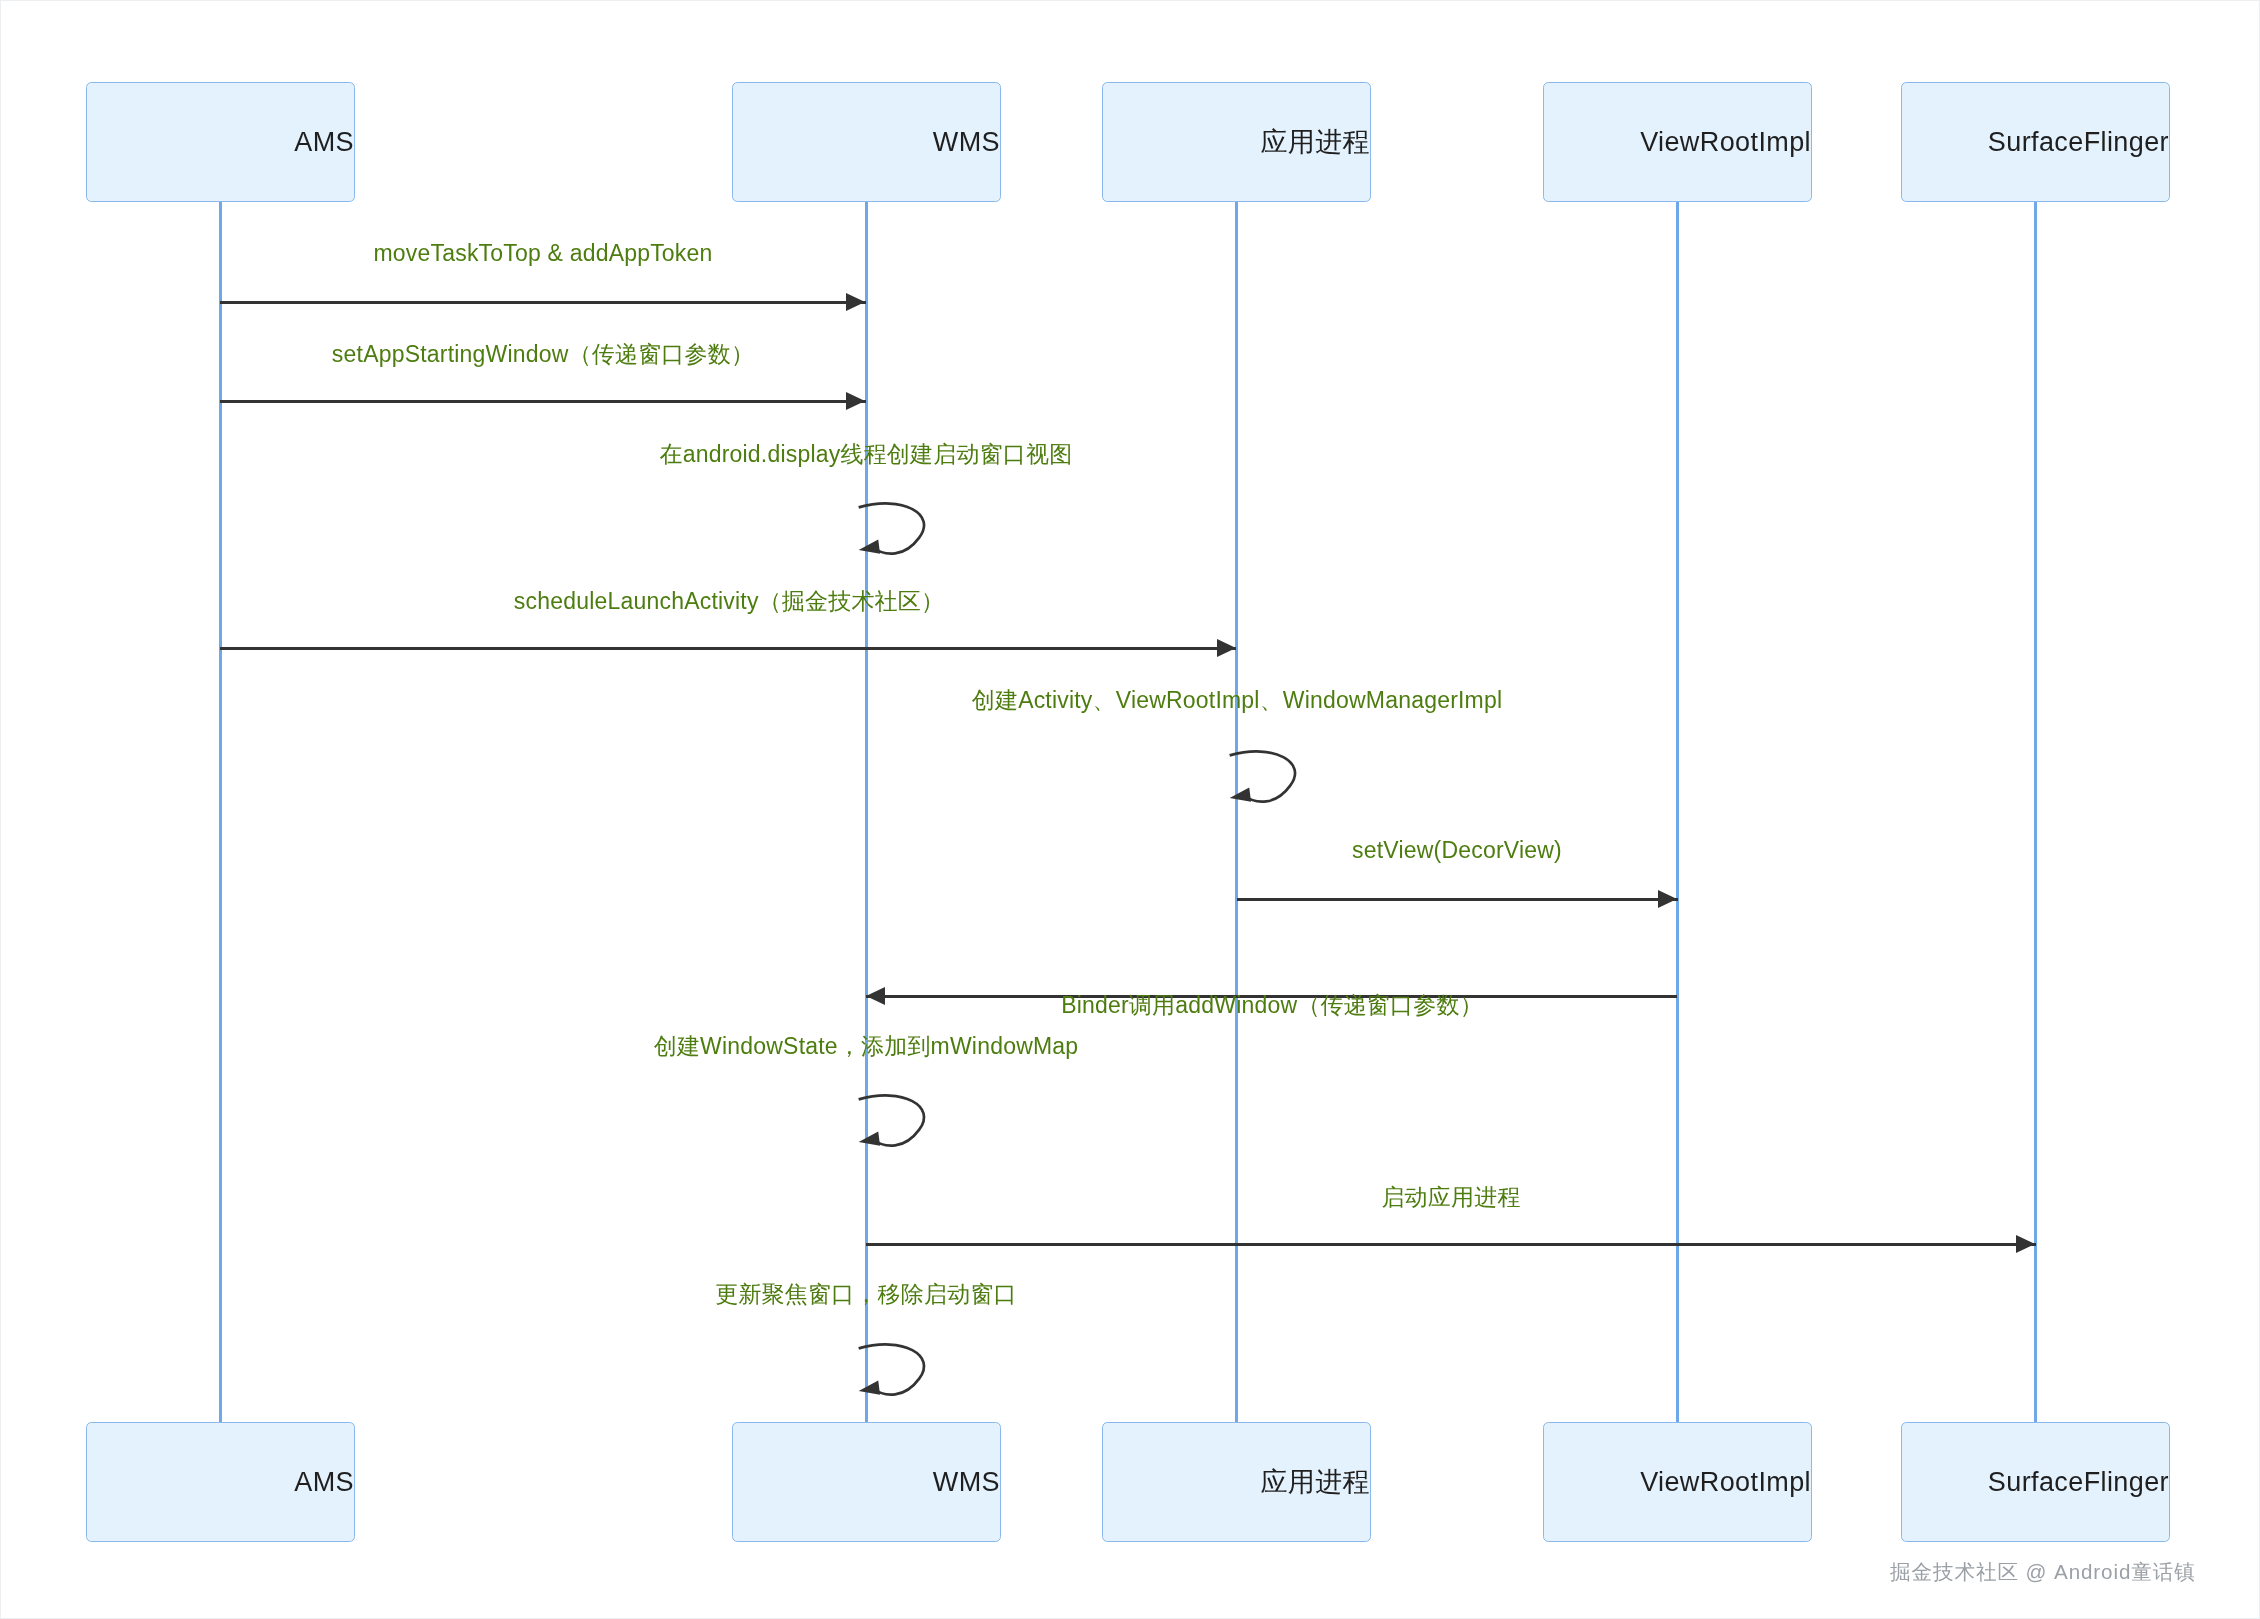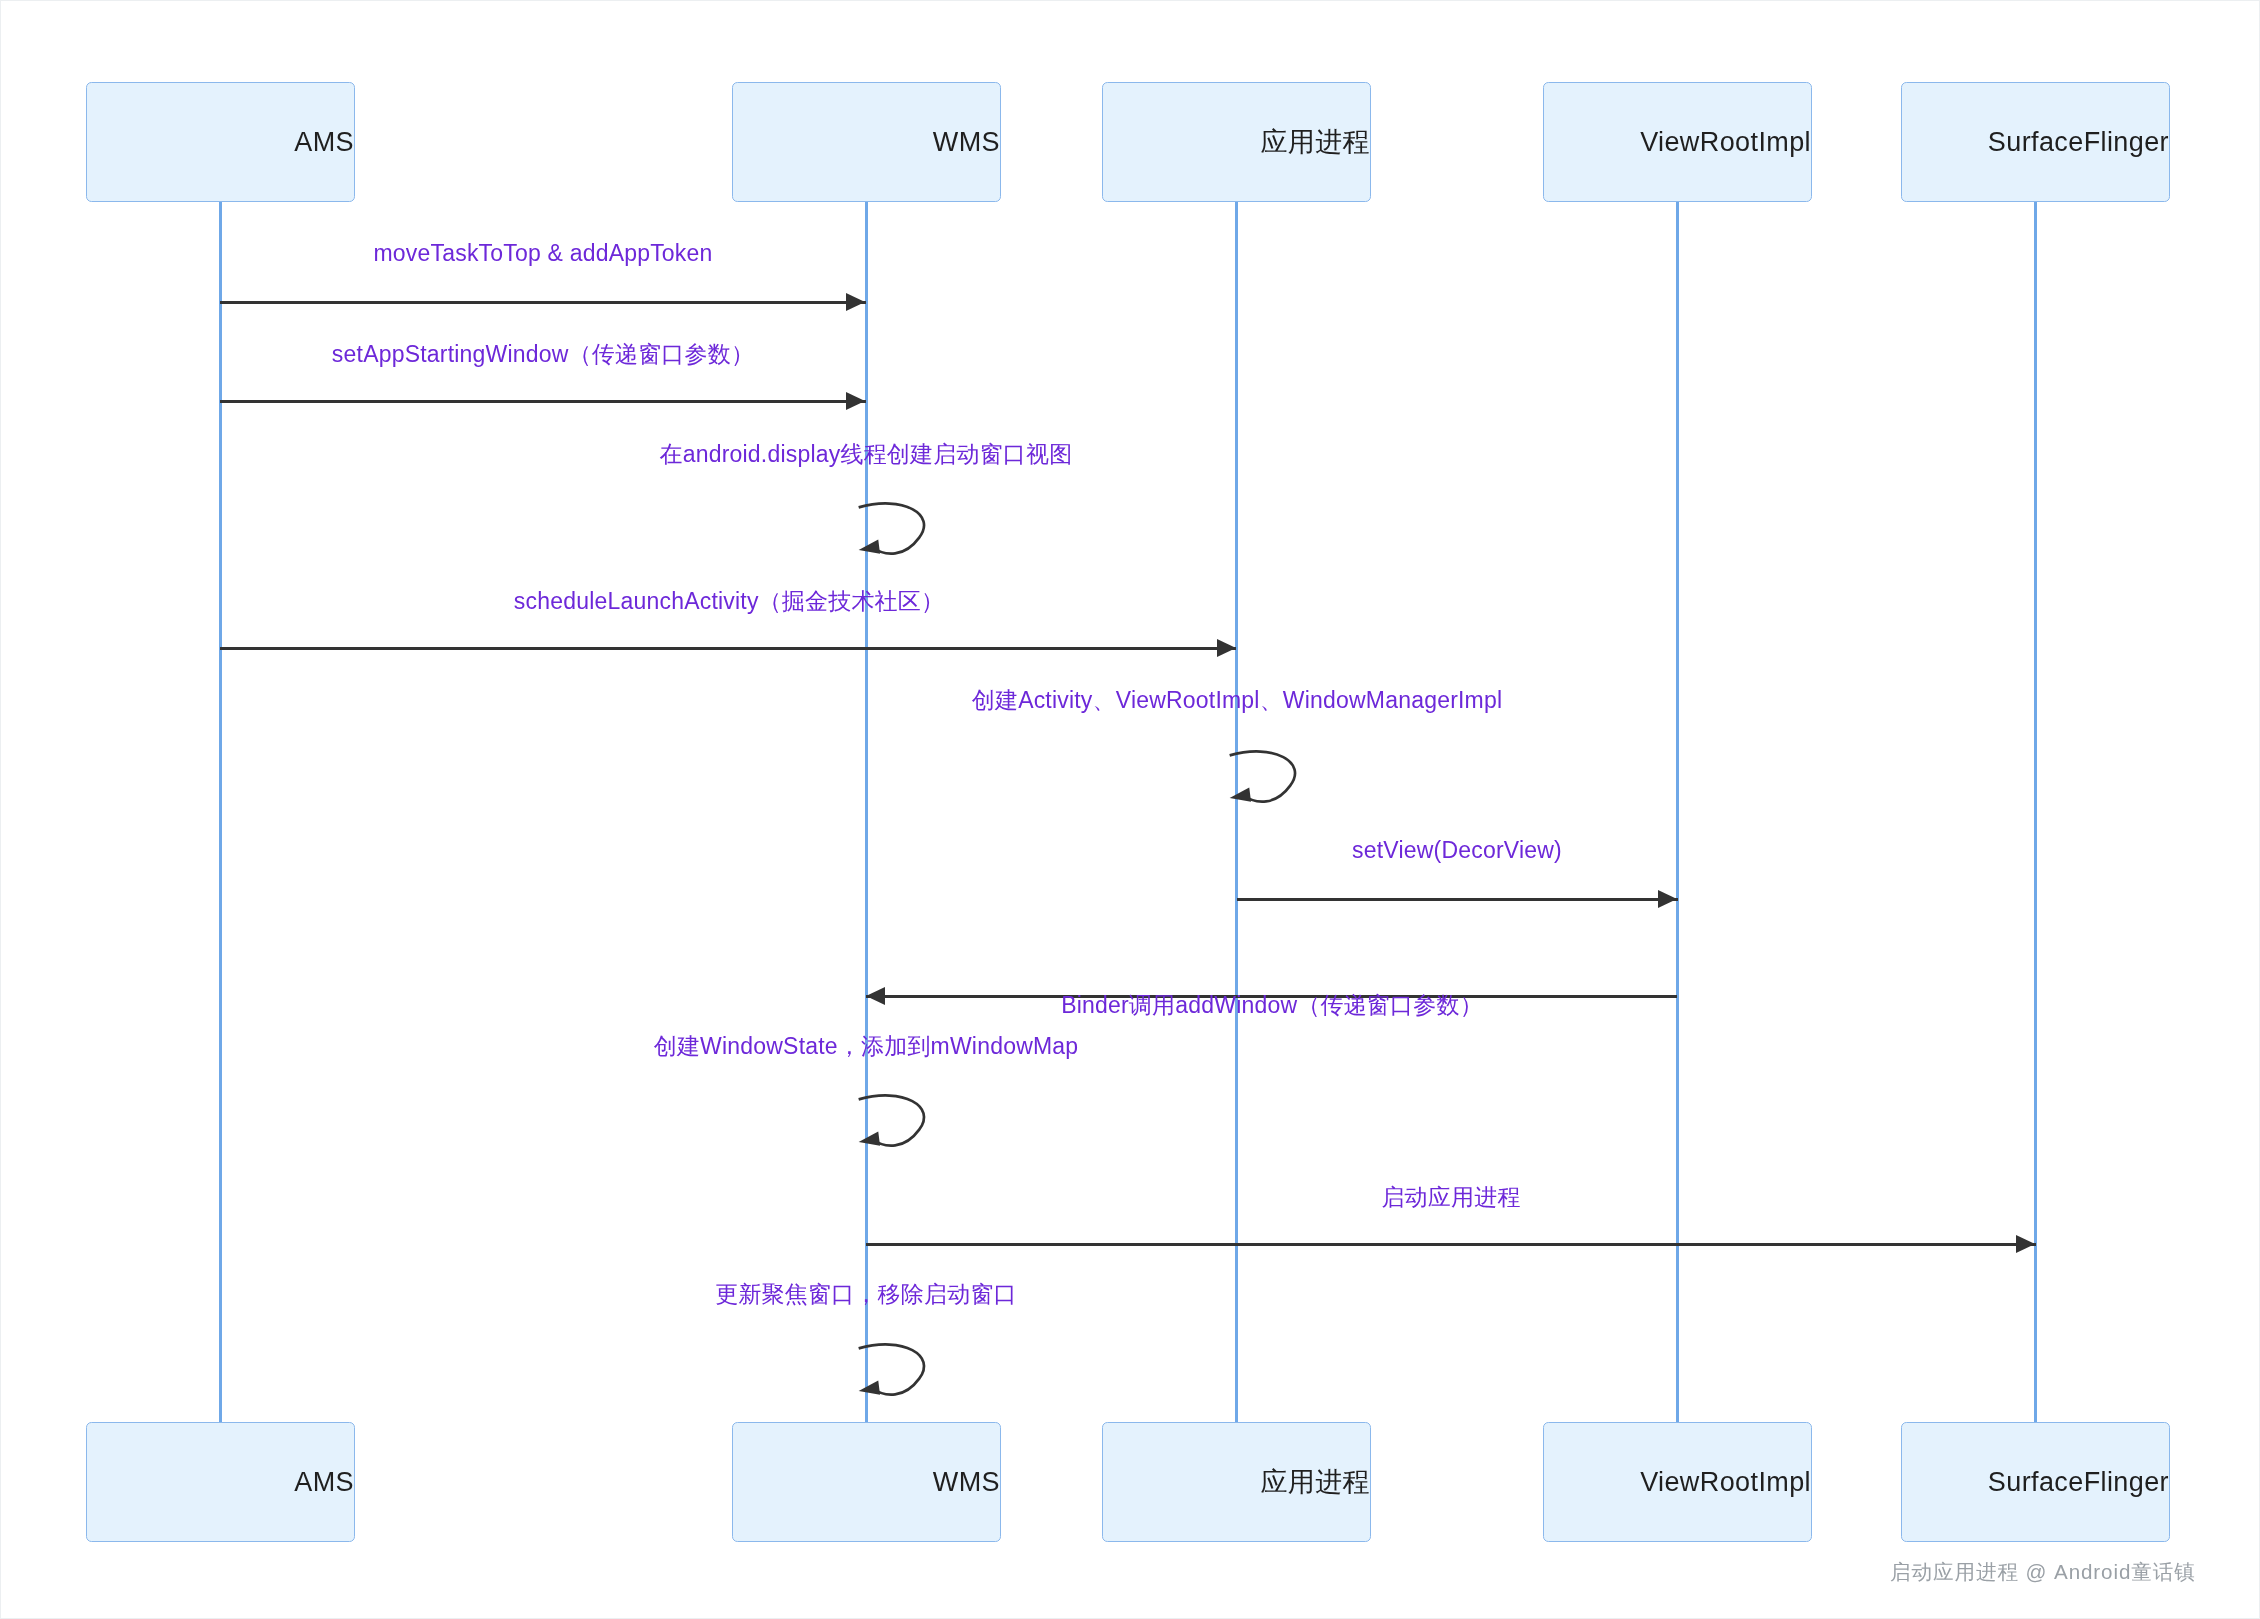--- a/index.html
+++ b/index.html
@@ -61,21 +61,21 @@
   }
   .arrow-head.right {
     border-left: 19.7px solid #333333;
   }
   .arrow-head.left {
     border-right: 19.7px solid #333333;
   }
   .msg-label {
     position: absolute;
     font-size: 23px;
-    color: #6d28d9;
+    color: #4d7c0f;
     white-space: nowrap;
     transform: translateX(-50%);
     letter-spacing: 0.2px;
   }
   
   .self-loop {
     position: absolute;
   }
   .self-loop svg {
     display: block;
@@ -170,16 +170,16 @@
       <div class="msg-line" style="left: 866px; top: 1243px; width: 1170px;"></div>
       <div class="arrow-head right" style="top: 1235px; left: 2016px;"></div>
       <div class="msg-label" style="left: 1451px; top: 1182px;">启动应用进程</div>
       <div class="self-loop" style="left: 855px; top: 1343px;">
         <svg width="91" height="73" viewBox="0 0 102 82">
           <path d="M 4 6 C 54 -8, 92 14, 72 40 C 56 62, 34 62, 18 50" fill="none" stroke="#333333" stroke-width="3"></path>
           <path d="M 26 42 L 4 54 L 28 58 Z" fill="#333333"></path>
         </svg>
       </div>
       <div class="msg-label" style="left: 866px; top: 1279px;">更新聚焦窗口，移除启动窗口</div>
-      <div class="watermark" style="left: 1890px; top: 1558px;">启动应用进程 @ Android童话镇</div>
+      <div class="watermark" style="left: 1890px; top: 1558px;">掘金技术社区 @ Android童话镇</div>
     </div>
 </div>
 
 
 </body></html>

